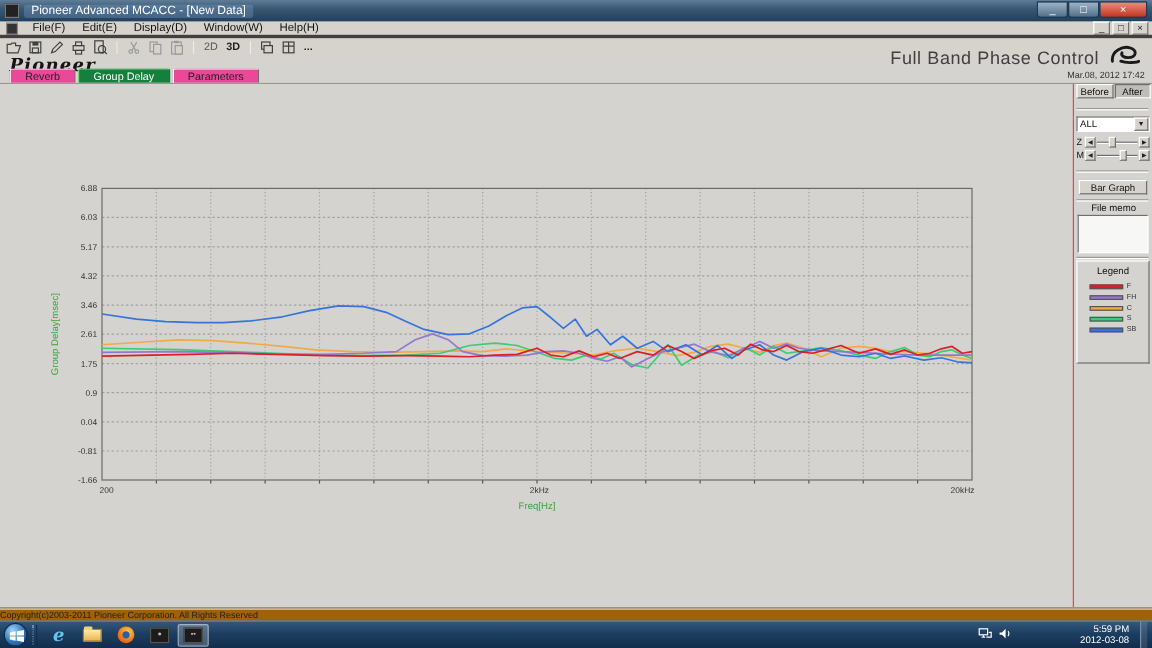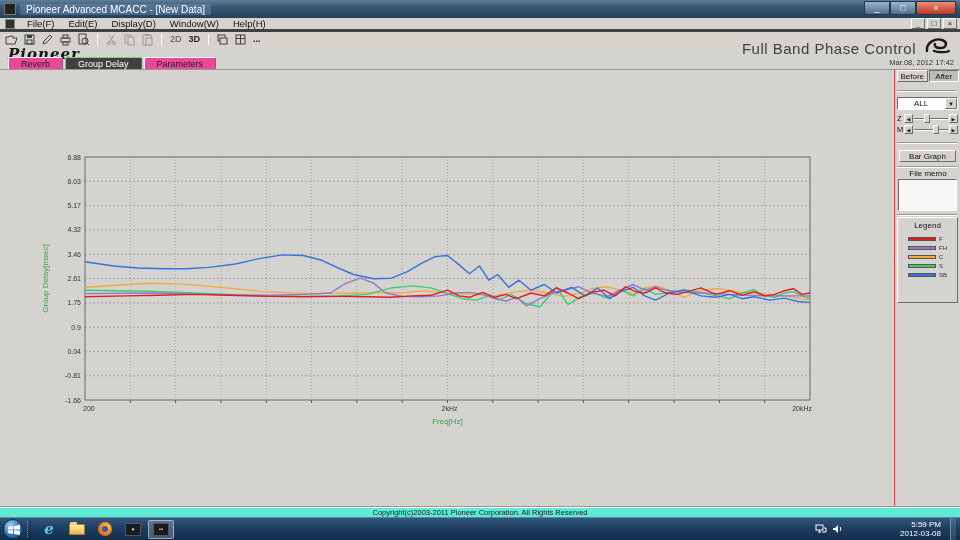--- a/index.html
+++ b/index.html
@@ -36,39 +36,39 @@
   .brandrow { position:absolute; left:0; top:44px; width:960px; height:14px; }
   .pioneer-logo { position:absolute; left:8px; top:1px; font-family:"DejaVu Serif", serif;
     font-style:italic; font-weight:bold; font-size:15px; letter-spacing:1px; color:#141414; }
   .fbpc-title { position:absolute; right:44px; top:-4px; font-size:15px; color:#404040; letter-spacing:.5px; }
   .swirl { position:absolute; right:10px; top:-8px; }
   .datetime { position:absolute; right:6px; top:14px; font-size:7.5px; color:#333; }
 
   .tabs-row { position:absolute; left:8px; top:57px; height:13px; display:flex; }
   .tab { font-size:9px; padding:1px 12px 0 12px; margin-right:2px; color:#222; background:#ec4899;
     border:1px solid; border-color:#fff #6e6e6e transparent #fff; border-radius:2px 2px 0 0; cursor:default; }
-  .tab.active { background:#404040; color:#fff; border-color:#7cd07c #1d7a1d transparent #7cd07c; }
+  .tab.active { background:#15803d; color:#fff; border-color:#7cd07c #1d7a1d transparent #7cd07c; }
   .tab-line { position:absolute; left:0; top:69px; width:960px; height:1px; background:#fff; border-top:1px solid #9a978f; }
 
   .main { position:absolute; left:0; top:70px; width:960px; height:436px; background:#d4d3d0; }
 
   
   .chart-wrap { position:absolute; left:40px; top:78px; width:830px; height:290px; }
 
   
   .rpanel { position:absolute; left:894px; top:70px; width:66px; height:436px; background:#d4d3d0;
     border-left:1px solid #ef4444; }
   .rp-divider { position:absolute; left:2px; width:60px; height:2px; border-top:1px solid #9a978f; border-bottom:1px solid #fff; }
   .btn { font-size:8px; color:#111; background:#d6d3cd; border:1px solid; border-color:#fff #6e6e6e #6e6e6e #fff;
     text-align:center; cursor:default; }
   .btn.active-view { background:#bfbdb8; border-color:#6e6e6e #fff #fff #6e6e6e; }
   .ba-row { position:absolute; left:2px; top:0; width:62px; height:12px; display:flex; gap:1px; }
   .ba-row .btn { flex:1; height:12px; line-height:11px; }
   .dropdown { position:absolute; left:2px; top:27px; width:61px; height:13px; background:#fff;
-    border:1px solid; border-color:#6e6e6e #fff #fff #6e6e6e; font-size:8px; line-height:11px; padding-left:16px; color:#111; }
+    border:1px solid; border-color:#6e6e6e #fff #fff #6e6e6e; font-size:8px; line-height:11px; padding-left:2px; color:#111; }
   .dd-arrow { position:absolute; right:0; top:0; width:12px; height:11px; background:#d6d3cd;
     border:1px solid; border-color:#fff #6e6e6e #6e6e6e #fff; font-size:6px; text-align:center; line-height:10px; color:#222; }
   .slider-row { position:absolute; left:2px; width:61px; height:10px; display:flex; align-items:center; }
   .slider-label { font-size:7.5px; width:7px; color:#111; }
   .sl-arrow { width:9px; height:9px; background:#d6d3cd; border:1px solid; border-color:#fff #6e6e6e #6e6e6e #fff;
     font-size:5px; line-height:8px; text-align:center; color:#222; }
   .sl-track { position:relative; flex:1; height:9px; margin:0 1px; }
   .sl-track::before { content:""; position:absolute; left:0; right:0; top:4px; height:1px; background:#6e6e6e; border-bottom:1px solid #fff; }
   .sl-thumb { position:absolute; top:0; width:6px; height:9px; background:#d6d3cd;
     border:1px solid; border-color:#fff #6e6e6e #6e6e6e #fff; }
@@ -78,22 +78,22 @@
     border:1px solid; border-color:#6e6e6e #fff #fff #6e6e6e; font-size:8px; resize:none; }
   .legend-box { position:absolute; left:2px; top:147px; width:61px; height:86px;
     border:1px solid; border-color:#fff #6e6e6e #6e6e6e #fff; }
   .legend-title { text-align:center; font-size:8px; color:#111; margin-top:3px; }
   .legend-rows { margin-top:4px; }
   .legend-row { display:flex; align-items:center; height:9px; padding-left:10px; }
   .legend-swatch { width:28px; height:4px; border:1px solid #555; }
   .legend-lbl { font-size:6px; color:#333; margin-left:3px; }
 
   
-  .copyright { position:absolute; left:0; top:506px; width:960px; height:14px; background:#5eead4;
-    border-top:1px solid #9a978f; box-shadow:0 1px 0 #fff inset; text-align:center;
+  .copyright { position:absolute; left:0; top:506px; width:960px; height:14px; background:#a16207;
+    border-top:1px solid #9a978f; box-shadow:0 1px 0 #fff inset; text-align:left;
     font-size:7.5px; color:#222; line-height:11px; }
   .taskbar { position:absolute; left:0; top:517px; width:960px; height:23px;
     background:linear-gradient(180deg,#33587c 0%,#1d3e61 45%,#122c4c 100%);
     display:flex; align-items:center; border-top:1px solid #5f82a5; }
   .orb { width:20px; height:20px; border-radius:50%; margin-left:3px;
     background:radial-gradient(circle at 35% 30%, #9fd4f7, #2f74b8 55%, #123f74); position:relative;
     border:1px solid #0d2d52; }
   .orb svg { position:absolute; left:4px; top:5px; }
   .grip { width:4px; height:16px; margin:0 4px; border-left:1px dotted #6c8cab; border-right:1px dotted #0c2442; }
   .task-ico { width:26px; height:19px; margin:0 1px; display:flex; align-items:center; justify-content:center;

